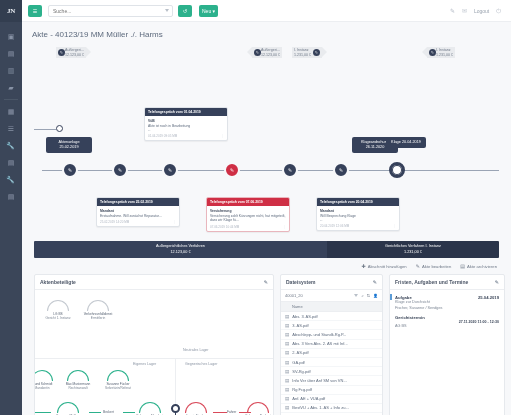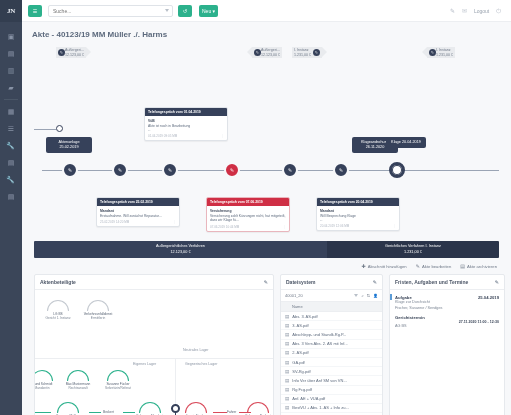--- a/index.html
+++ b/index.html
@@ -56,21 +56,21 @@
   .gicon{ color:#b8bfc9; font-size:6px; line-height:1;}
   .logout{ font-size:5px; color:#9aa3af; }
 
   
   #page{
     position:absolute; left:22px; top:22px; right:0; bottom:0;
     background:#f7f8fa; overflow:hidden;
   }
   #page-title{
     padding:8px 0 6px 10px; font-size:8px; color:#5d6a7d;
-    font-family:"Liberation Sans", sans-serif; font-weight:bold;
+    font-family:"Liberation Sans", sans-serif; font-weight:normal;
   }
 
   
   #timeline{
     position:relative; height:190px; margin:0 12px;
   }
   .flag{
     position:absolute; height:11px; display:flex; align-items:center;
     background:#e9ebee; font-size:3.6px; color:#6e7887; padding:0 2px;
   }

